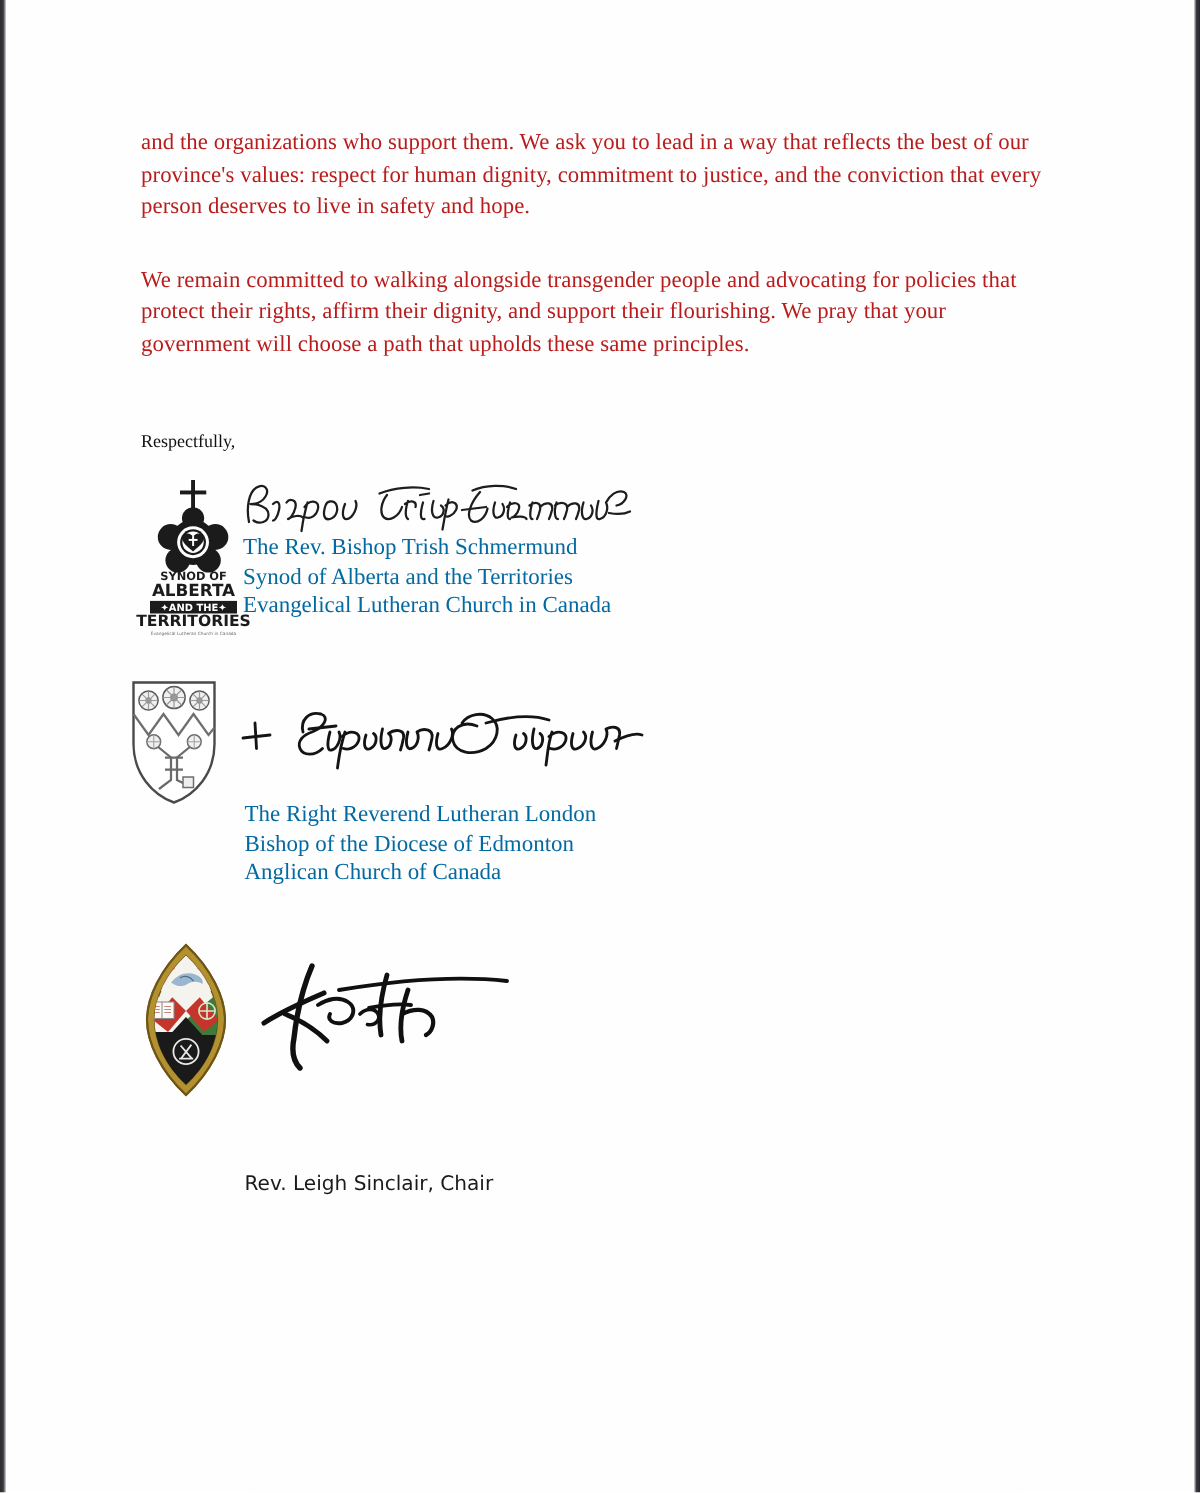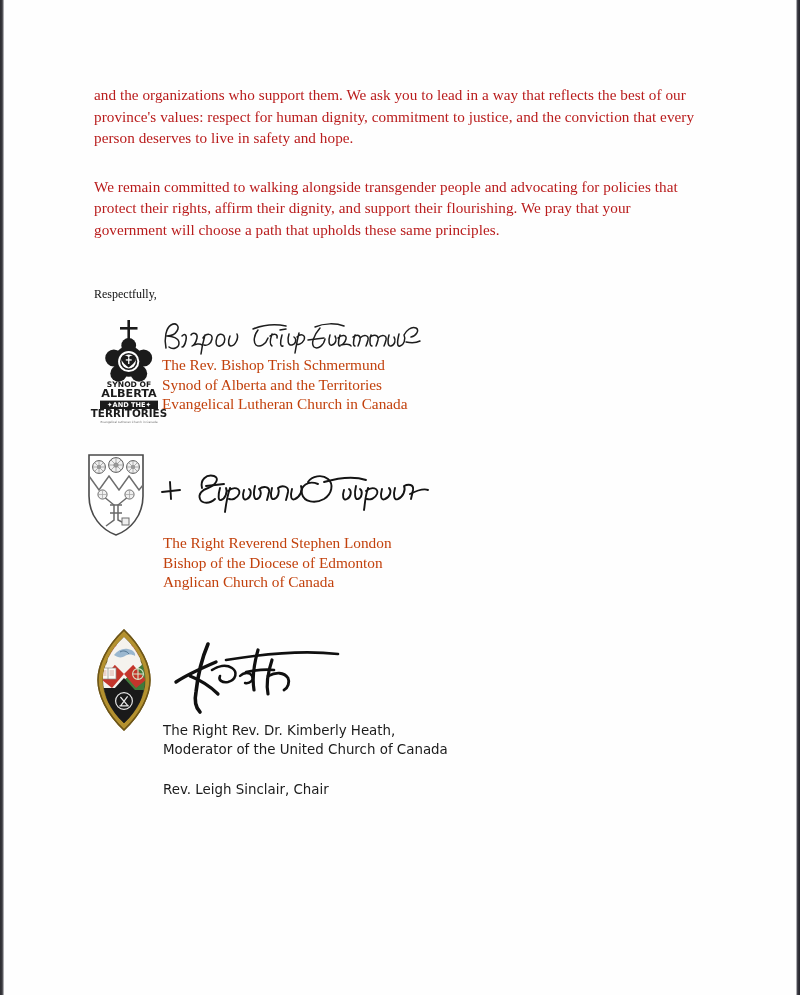--- a/index.html
+++ b/index.html
@@ -78,21 +78,21 @@
   .sig-script {
     position: absolute;
   }
   .sig-lines {
     position: absolute;
   }
   .sig-line {
     font-size: 15px;
     line-height: 19.5px;
     white-space: nowrap;
-    color: #c2410c;
+    color: #0369a1;
   }
   .sig-lines.serif .sig-line {
     font-family: "Liberation Serif", "DejaVu Serif", serif;
     font-size: 15.3px;
     line-height: 19.6px;
   }
   .sig-lines.sans .sig-line {
     font-family: "DejaVu Sans", "Liberation Sans", sans-serif;
     font-size: 13.4px;
     line-height: 19.3px;
@@ -265,21 +265,21 @@
           <path d="M198 20 C196 28 197 34 200 33 C204 32 205 25 202 23"></path>
           <path d="M210 22 C207 31 207 38 206 44 M208 25 C214 20 221 22 219 28 C217 33 212 34 209 33"></path>
           <path d="M224 23 C222 30 223 35 227 33 C232 31 234 25 231 22"></path>
           <path d="M237 22 C235 29 236 35 240 33 C245 31 248 24 246 20 C250 18 256 18 255 24 C254 29 253 33 253 33"></path>
           <path d="M252 28 C258 25 265 22 270 24"></path>
         </g>
       </svg>
     </div>
 
     <div class="sig-lines serif">
-      <div class="sig-line">The Right Reverend Stephen London</div>
+      <div class="sig-line">The Right Reverend Lutheran London</div>
       <div class="sig-line">Bishop of the Diocese of Edmonton</div>
       <div class="sig-line">Anglican Church of Canada</div>
     </div>
   </div>
 
   <div class="sig-block" id="block-ucc">
 
     <div class="sig-emblem">
       <svg viewBox="0 0 64 104" width="64" height="104" aria-hidden="true">
         <defs>
@@ -339,24 +339,20 @@
           <path d="M78 40 C82 36 88 36 90 40 C92 44 88 48 83 47" stroke-width="2.4"></path>
           <path d="M96 14 C92 28 90 42 92 54" stroke-width="3.2"></path>
           <path d="M84 36 C94 34 104 33 112 34" stroke-width="2.6"></path>
           <path d="M110 24 C106 36 104 48 106 58" stroke-width="3.2"></path>
           <path d="M106 40 C114 36 122 36 126 42 C128 46 126 52 122 54" stroke-width="2.8"></path>
           <path d="M64 24 C100 18 140 14 176 18" stroke-width="2.6"></path>
         </g>
       </svg>
     </div>
 
-    <div class="sig-lines sans">
-      <div class="sig-line">The Right Rev. Dr. Kimberly Heath,</div>
-      <div class="sig-line">Moderator of the United Church of Canada</div>
-    </div>
   </div>
 
   <div class="sig-block" id="block-nsrc">
     <div class="sig-lines sans" style="position:relative;left:0;top:0;">
       <div class="sig-line">Rev. Leigh Sinclair, Chair</div>
     </div>
   </div>
 
 </div>
 

